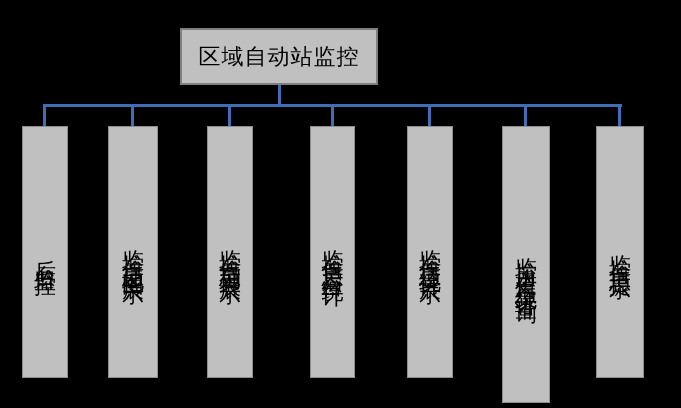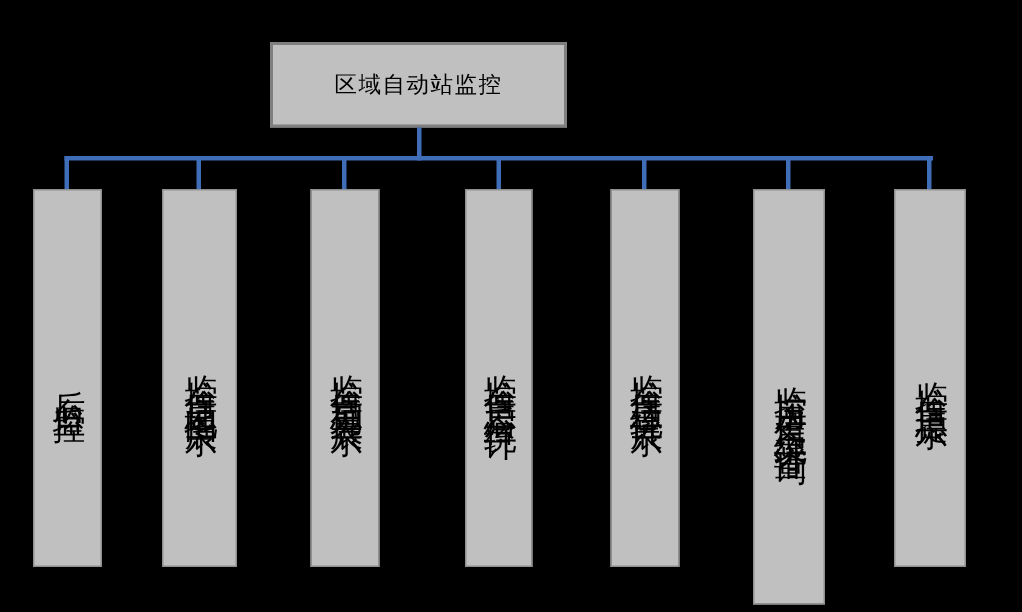--- a/index.html
+++ b/index.html
@@ -23,21 +23,21 @@
     align-items: center;
     justify-content: center;
     color: #000000;
   }
   .root-node {
     left: 180px;
     top: 28px;
     width: 198px;
     height: 57px;
     border: 2px solid #7f7f7f;
-    font-size: 15px;
+    font-size: 22px;
     letter-spacing: 1px;
     text-align: center;
   }
   .child-node {
     top: 126px;
     height: 252px;
     border: 1px solid #8f8f8f;
   }
   .child-node.tall {
     height: 277px;

